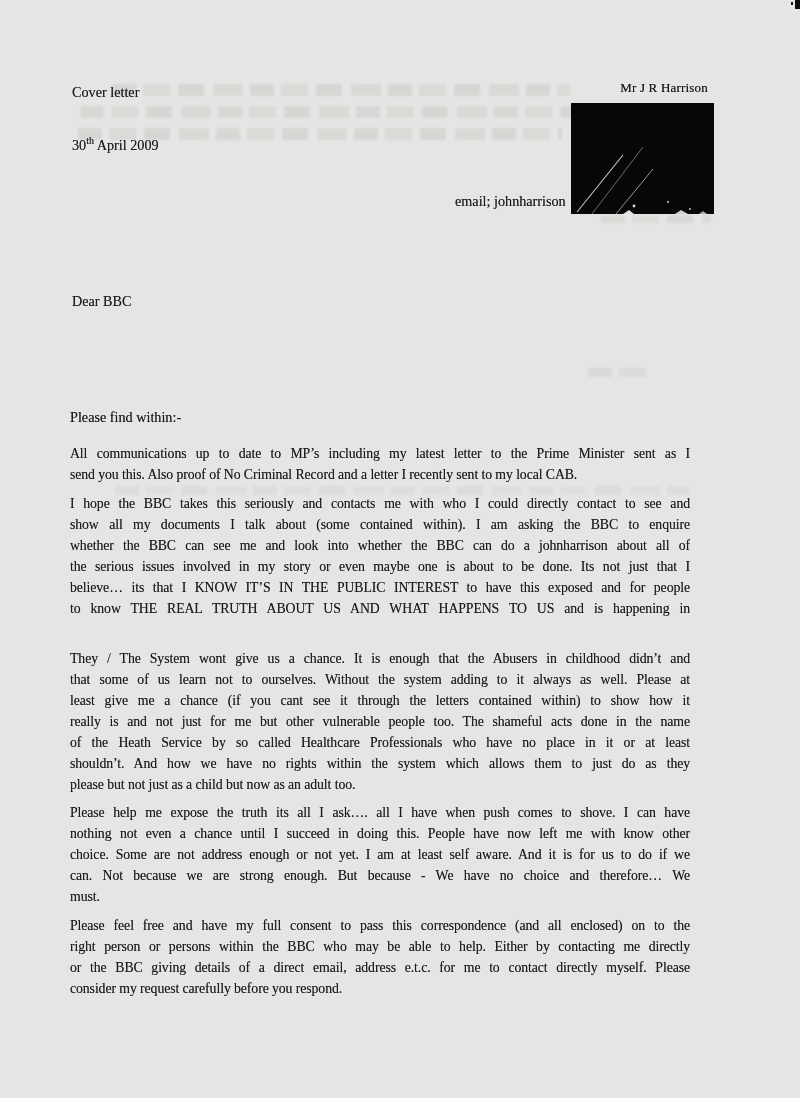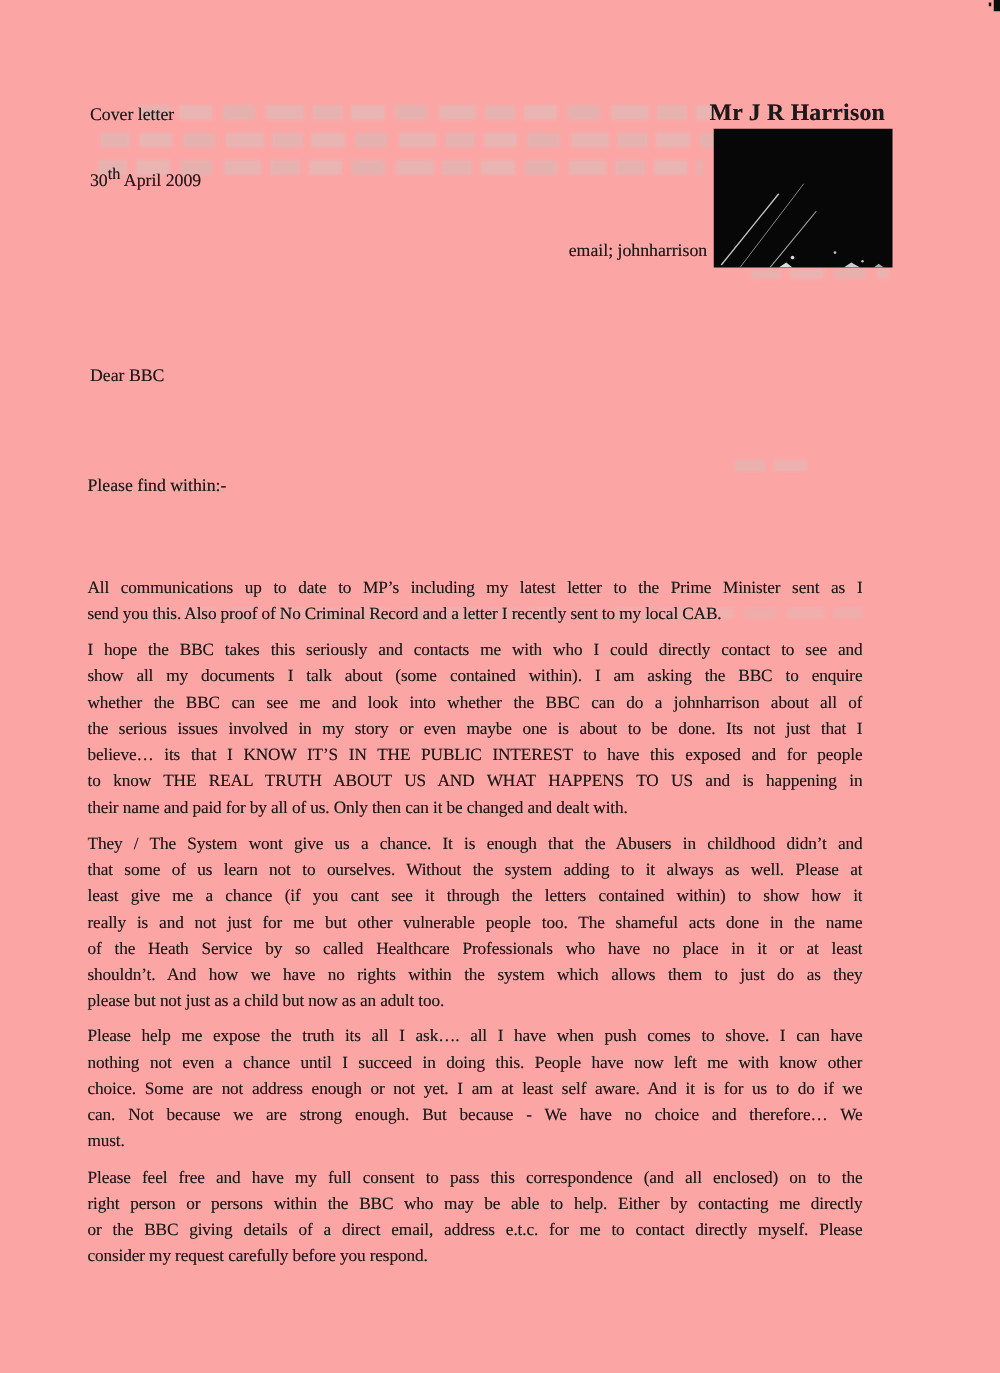--- a/index.html
+++ b/index.html
@@ -1,46 +1,46 @@
 <!DOCTYPE html>
 <html><head>
 <meta charset="utf-8">
 <style>
   html,body{margin:0;padding:0;background:#ffffff;}
   .page{
     position:relative;
     width:800px;height:1098px;
-    background:#fca5a5;
+    background:#e5e5e5;
     overflow:hidden;
     font-family:"Liberation Serif","DejaVu Serif",serif;
     color:#1a1a1a;
   }
   .abs{position:absolute;}
   .single{
     font-size:14.2px;
     line-height:18px;
     white-space:nowrap;
     text-shadow:0 0 .35px rgba(20,20,20,.55);
   }
   .sender-name{
     top:80px;right:92px;
-    font-size:19px;font-weight:700;
+    font-size:13px;font-weight:400;
     letter-spacing:.2px;
     white-space:nowrap;
     text-shadow:0 0 .4px rgba(0,0,0,.6);
   }
   .redaction{
     left:571px;top:103px;width:143px;height:111px;
     background:#070707;
     z-index:3;
   }
   .email-line{left:455px;top:192px;z-index:2;}
-  .date-line sup{font-size:13px;vertical-align:super;line-height:0;}
+  .date-line sup{font-size:10px;vertical-align:super;line-height:0;}
   .letter-body{
-    left:70px;top:16px;width:620px;height:927px;
+    left:70px;top:0;width:620px;height:927px;
   }
   .para{
     position:absolute;left:0;width:620px;
     font-size:13.8px;
     line-height:21px;
     letter-spacing:-0.1px;
     text-shadow:0 0 .35px rgba(20,20,20,.5);
   }
   .tline{
     text-align:justify;
@@ -100,35 +100,34 @@
       <circle cx="97" cy="99" r="1.1" fill="#eeeeee" opacity="0.8"></circle>
       <circle cx="119" cy="106" r="1" fill="#eeeeee" opacity="0.8"></circle>
       <path d="M52,111 L58,107 L63,111 Z" fill="#f5f5f5" opacity="0.9"></path>
       <path d="M104,111 L110,107 L117,111 Z" fill="#f0f0f0" opacity="0.85"></path>
       <path d="M128,111 L132,108 L136,111 Z" fill="#f0f0f0" opacity="0.7"></path>
     </svg>
   </div>
 
   <div class="abs single" style="left:72px;top:292px;text-align:right;">Dear BBC</div>
 
-  <div class="abs single" style="left:70px;top:380px;">Please find within:-</div>
+  <div class="abs single" style="left:70px;top:408px;">Please find within:-</div>
 
   <div class="abs letter-body">
       <div class="para" style="top: 443px;">
         <div class="tline">All communications up to date to MP’s including my latest letter to the Prime Minister sent as I</div>
         <div class="tline last">send you this. Also proof of No Criminal Record and a letter I recently sent to my local CAB.</div>
       </div>
       <div class="para" style="top: 493px;">
         <div class="tline">I hope the BBC takes this seriously and contacts me with who I could directly contact to see and</div>
         <div class="tline">show all my documents I talk about (some contained within). I am asking the BBC to enquire</div>
         <div class="tline">whether the BBC can see me and look into whether the BBC can do a johnharrison about all of</div>
         <div class="tline">the serious issues involved in my story or even maybe one is about to be done. Its not just that I</div>
         <div class="tline">believe… its that I KNOW IT’S IN THE PUBLIC INTEREST to have this exposed and for people</div>
         <div class="tline">to know THE REAL TRUTH ABOUT US AND WHAT HAPPENS TO US and is happening in</div>
-        <div class="tline last">their name and paid for by all of us. Only then can it be changed and dealt with.</div>
       </div>
       <div class="para" style="top: 648px;">
         <div class="tline">They / The System wont give us a chance. It is enough that the Abusers in childhood didn’t and</div>
         <div class="tline">that some of us learn not to ourselves. Without the system adding to it always as well. Please at</div>
         <div class="tline">least give me a chance (if you cant see it through the letters contained within) to show how it</div>
         <div class="tline">really is and not just for me but other vulnerable people too. The shameful acts done in the name</div>
         <div class="tline">of the Heath Service by so called Healthcare Professionals who have no place in it or at least</div>
         <div class="tline">shouldn’t. And how we have no rights within the system which allows them to just do as they</div>
         <div class="tline last">please but not just as a child but now as an adult too.</div>
       </div>

